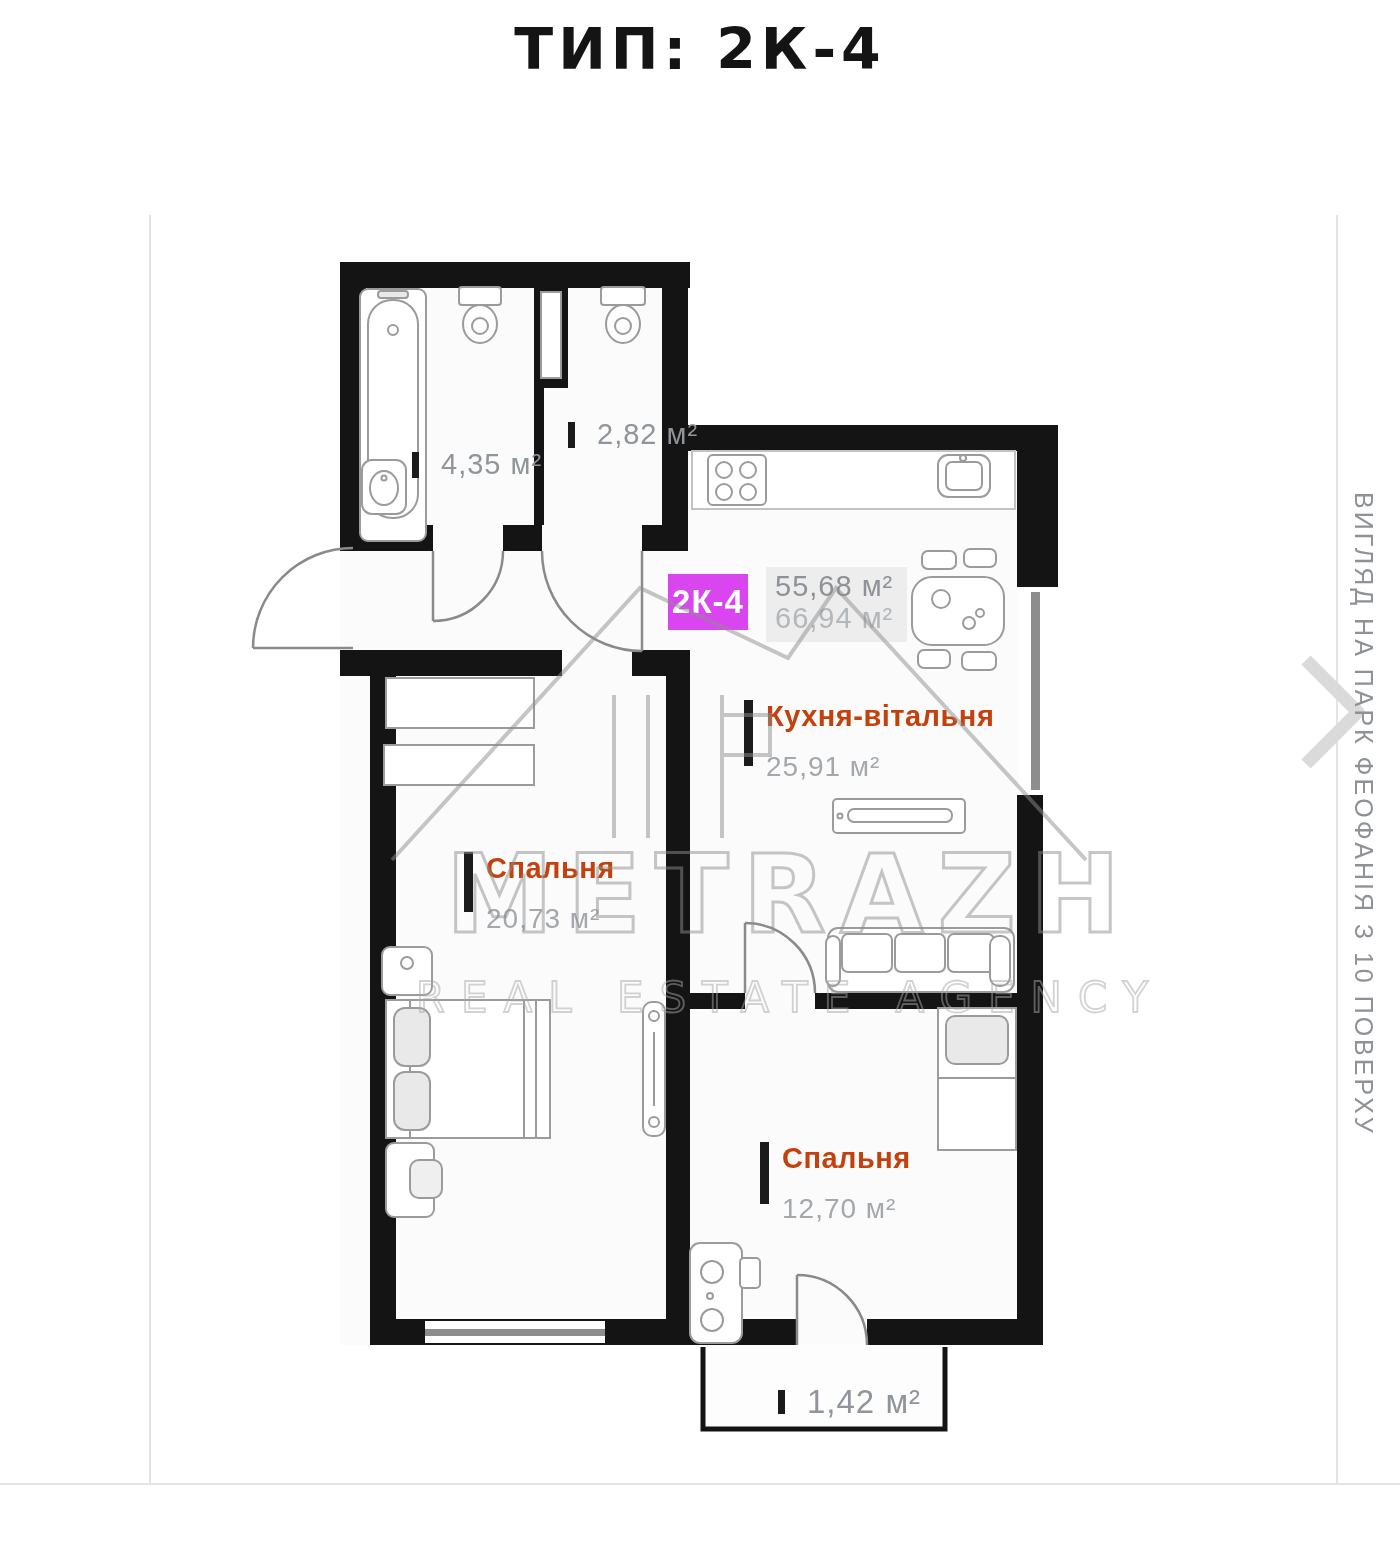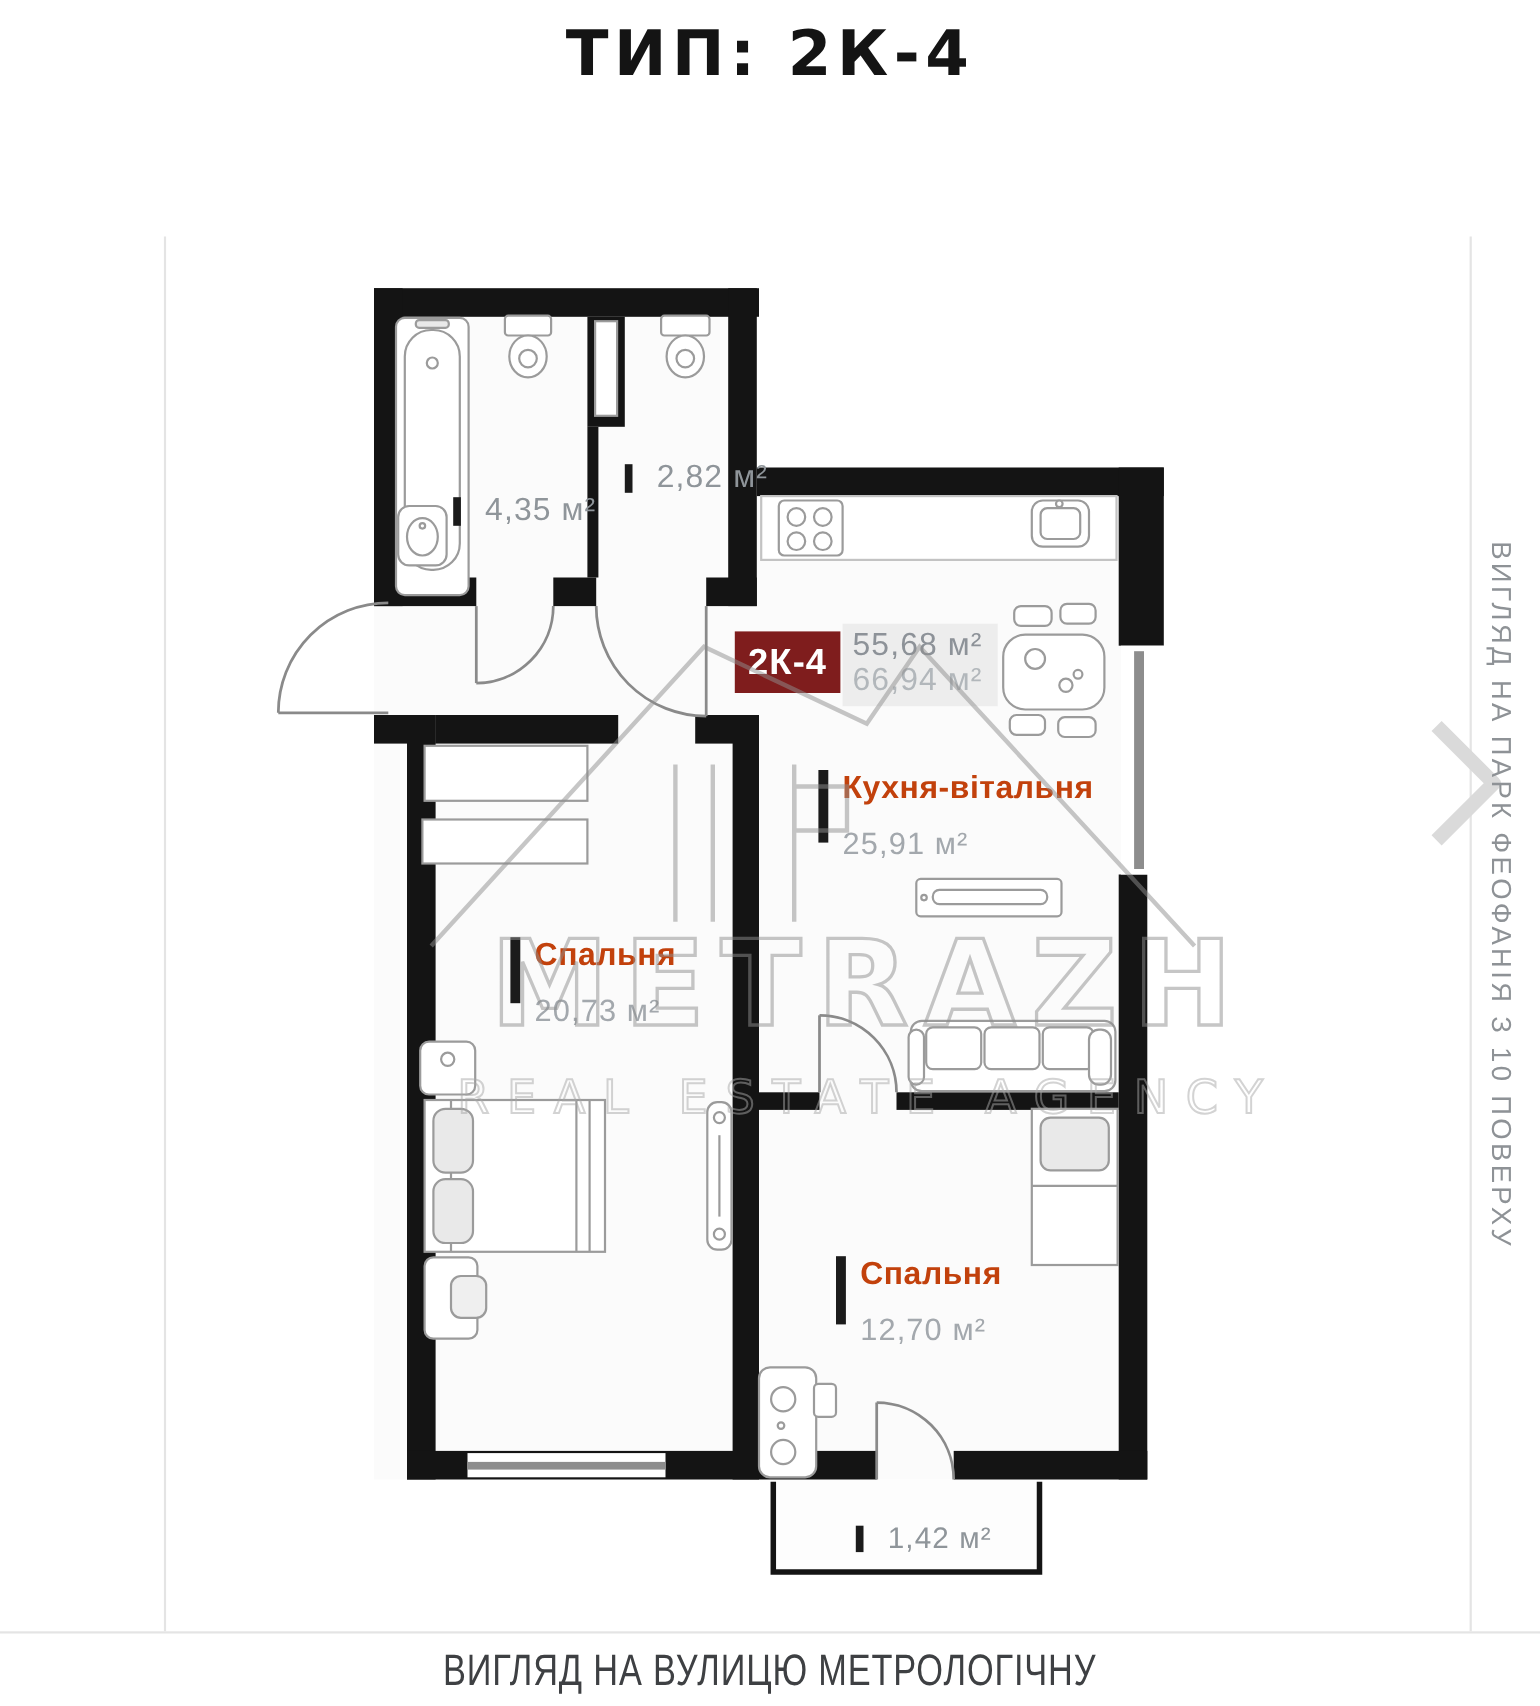--- a/index.html
+++ b/index.html
@@ -11,22 +11,22 @@
     position:absolute;top:16px;left:0;right:0;text-align:center;
     font-family:"DejaVu Sans",sans-serif;font-size:57px;font-weight:700;
     letter-spacing:5px;color:#141414;
   }
   .frame-v{position:absolute;top:215px;width:2px;height:1268px;background:#e4e4e4;}
   .frame-h{position:absolute;top:1483px;left:0;width:1400px;height:2px;background:#e4e4e4;}
   .plan-svg{position:absolute;left:0;top:0;}
   .wm-svg{position:absolute;left:0;top:0;pointer-events:none;}
 
   .badge{
-    position:absolute;left:668px;top:574px;width:96px;height:56px;
-    background:#7f1d1d;color:#ffffff;display:flex;align-items:center;justify-content:center;
+    position:absolute;left:668px;top:574px;width:80px;height:56px;
+    background:#d946ef;color:#ffffff;display:flex;align-items:center;justify-content:center;
     font-size:33px;font-weight:700;letter-spacing:1px;z-index:6;
   }
   .area-box{
     position:absolute;left:766px;top:567px;background:rgba(236,236,236,0.92);
     padding:3px 14px 7px 9px;z-index:5;line-height:1.12;
   }
   .area-box .a1{font-size:29px;color:#8d9298;letter-spacing:1px;}
   .area-box .a2{font-size:29px;color:#b2b7bb;letter-spacing:1px;}
 
   .room-label{position:absolute;display:flex;gap:13px;z-index:5;}
@@ -296,23 +296,20 @@
   <div class="area-label" style="left:412px;top:448px;">
     <div class="tick-sm"></div>
     <span>4,35 м²</span>
   </div>
 
   <div class="area-label" style="left:568px;top:418px;">
     <div class="tick-sm"></div>
     <span>2,82 м²</span>
   </div>
 
-  <div class="area-label" style="left:778px;top:1383px;font-size:27px;">
+  <div class="area-label" style="left:778px;top:1383px;font-size:33px;">
     <div class="tick-sm" style="height:24px"></div>
     <span>1,42 м²</span>
   </div>
 
   <div class="side-caption">ВИГЛЯД НА ПАРК ФЕОФАНІЯ З 10 ПОВЕРХУ</div>
-  <div class="bottom-caption">
-    <span>ВИГЛЯД НА ВУЛИЦЮ МЕТРОЛОГІЧНУ</span>
-  </div>
 
 </div>
 
 </body></html>

